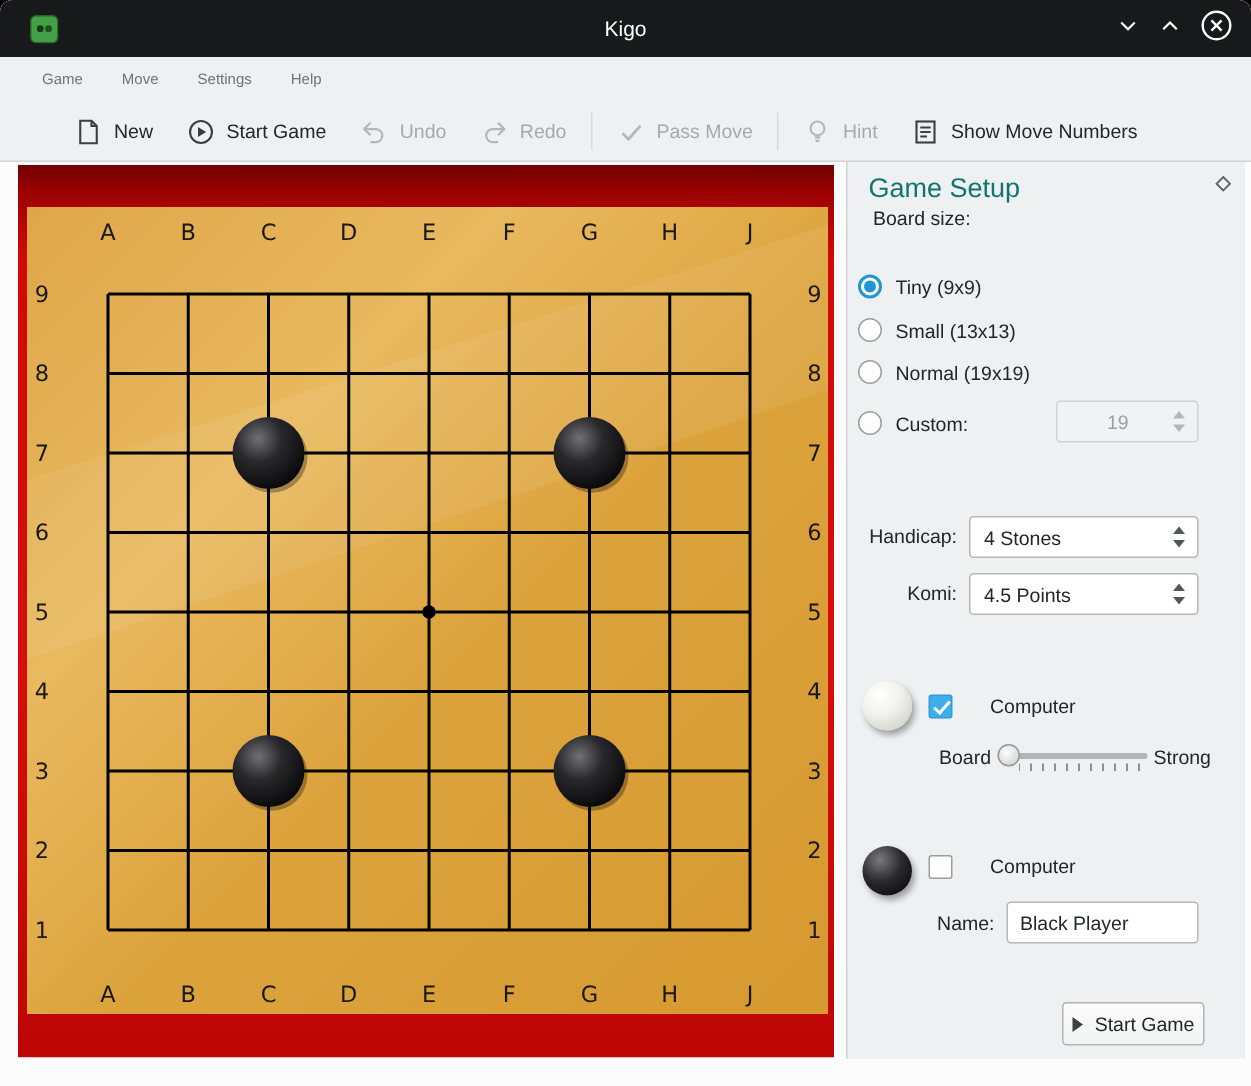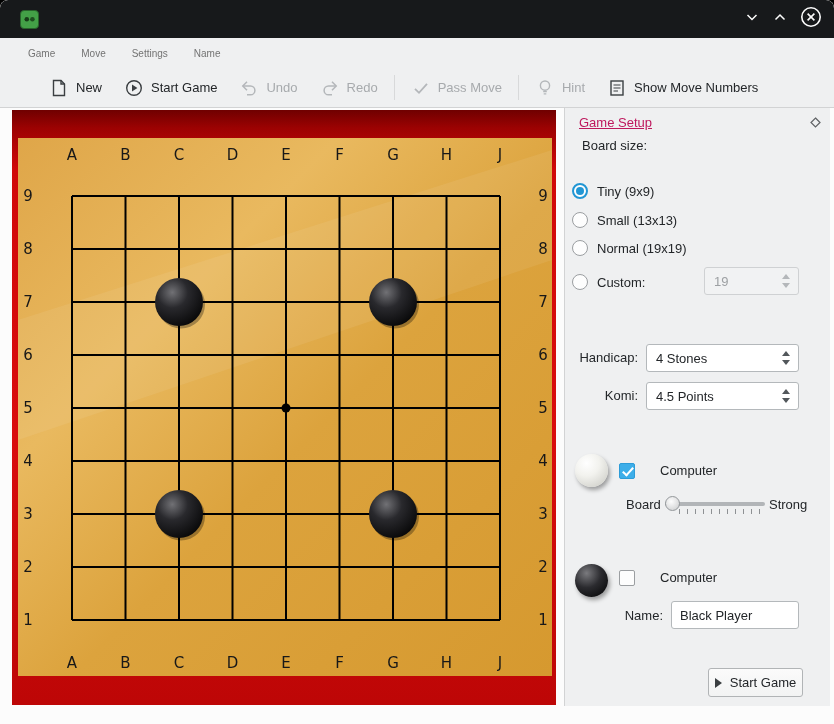--- a/index.html
+++ b/index.html
@@ -26,32 +26,32 @@
   .tb.disabled .tbi { color:#b4b7ba; }
   .tb-sep { width:1px; height:25px; background:#d8d9da; margin:0 5px; }
 
   
   .content { flex:1 1 auto; display:flex; background:#fcfcfc; }
   .board-area { width:556px; padding:2px 0 0 12px; flex:0 0 auto; }
   #board-svg { display:block; width:544px; height:595px; }
 
   
   .panel { width:266px; height:598px; background:#eff0f1; border-left:1px solid #d2d3d4; position:relative; font-size:13px; color:#232629; flex:0 0 auto; margin-left:8px; }
-  .panel-title { position:absolute; left:14px; top:7px; font-size:13px; color:#be185d;text-decoration:underline; }
+  .panel-title { position:absolute; left:14px; top:7px; font-size:18px; color:#0f766e; }
   .float-icon { position:absolute; right:9px; top:8px; }
   .bs-label { position:absolute; left:17px; top:30px; }
 
   .radio-row { position:absolute; left:7px; display:flex; align-items:center; gap:9px; height:18px;justify-content:space-between; }
   .radio { width:16px; height:16px; border-radius:50%; background:#fdfdfd; border:1px solid #9b9ea1; flex:0 0 auto; }
   .radio.checked { border:2px solid #2196d4; background:#fdfdfd; display:flex; align-items:center; justify-content:center; }
   .radio.checked::after { content:''; width:8px; height:8px; border-radius:50%; background:#2196d4; }
 
   .spinbox { position:absolute; display:flex; align-items:center; background:#fff; border:1px solid #b4b8bb; border-radius:3px; height:28px; }
   .spinbox .spin-value { flex:1; padding-left:9px; font-size:13px; color:#232629; }
-  .spinbox.disabled { background:#f1f2f3; border-color:#cfd1d3; }
+  .spinbox.disabled { background:#f1f2f3; border-color:#cfd1d3;padding-left:24px; }
   .spinbox.disabled .spin-value { color:#9da0a3; }
   .spin-btns { display:flex; flex-direction:column; gap:4px; padding-right:8px; }
   .arr-up { width:0; height:0; border-left:4px solid transparent; border-right:4px solid transparent; border-bottom:5px solid #52575b; }
   .arr-down { width:0; height:0; border-left:4px solid transparent; border-right:4px solid transparent; border-top:5px solid #52575b; }
   .spinbox.disabled .arr-up { border-bottom-color:#b4b7ba; }
   .spinbox.disabled .arr-down { border-top-color:#b4b7ba; }
 
   .field-label { position:absolute; left:0; width:73px; text-align:right; }
 
   .stone-thumb { position:absolute; width:33px; height:33px; border-radius:50%; }
@@ -80,20 +80,21 @@
 <div class="window">
 
   <div class="titlebar">
     <span class="app-icon">
       <svg width="19" height="19" viewBox="0 0 19 19">
           <rect x="0.5" y="0.5" width="18" height="18" rx="3.5" fill="#43a047" stroke="#27632a"></rect>
           <circle cx="6.8" cy="9.2" r="2.3" fill="#173d18"></circle>
           <circle cx="12.4" cy="9.2" r="2.3" fill="#1e4f20"></circle>
         </svg>
     </span>
+    <span class="title">Kigo</span>
     <span class="win-controls">
       <span class="win-btn">
         <span><svg width="16" height="16" viewBox="0 0 16 16">
               <path d="M3.5 6l4.5 4.5L12.5 6" fill="none" stroke="#fcfcfc" stroke-width="1.5"></path>
             </svg></span>
       </span>
       <span class="win-btn">
         <span><svg width="16" height="16" viewBox="0 0 16 16">
               <path d="M3.5 10.5L8 6l4.5 4.5" fill="none" stroke="#fcfcfc" stroke-width="1.5"></path>
             </svg></span>
@@ -104,21 +105,21 @@
               <path d="M7.6 7.6l6.8 6.8M14.4 7.6l-6.8 6.8" stroke="#fcfcfc" stroke-width="1.6"></path>
             </svg></span>
       </span>
     </span>
   </div>
 
   <div class="menubar">
     <span class="menu-item">Game</span>
     <span class="menu-item">Move</span>
     <span class="menu-item">Settings</span>
-    <span class="menu-item">Name</span>
+    <span class="menu-item">Help</span>
   </div>
 
   <div class="toolbar">
     <span class="tb">
       <span class="tbi">
           <svg width="20" height="20" viewBox="0 0 20 20">
             <path d="M4.5 2.5h7.5l3.5 3.5v11.5H4.5z" fill="none" stroke="currentColor" stroke-width="1.4"></path>
             <path d="M12 2.5V6h3.5" fill="none" stroke="currentColor" stroke-width="1.4"></path>
           </svg>
         </span>

